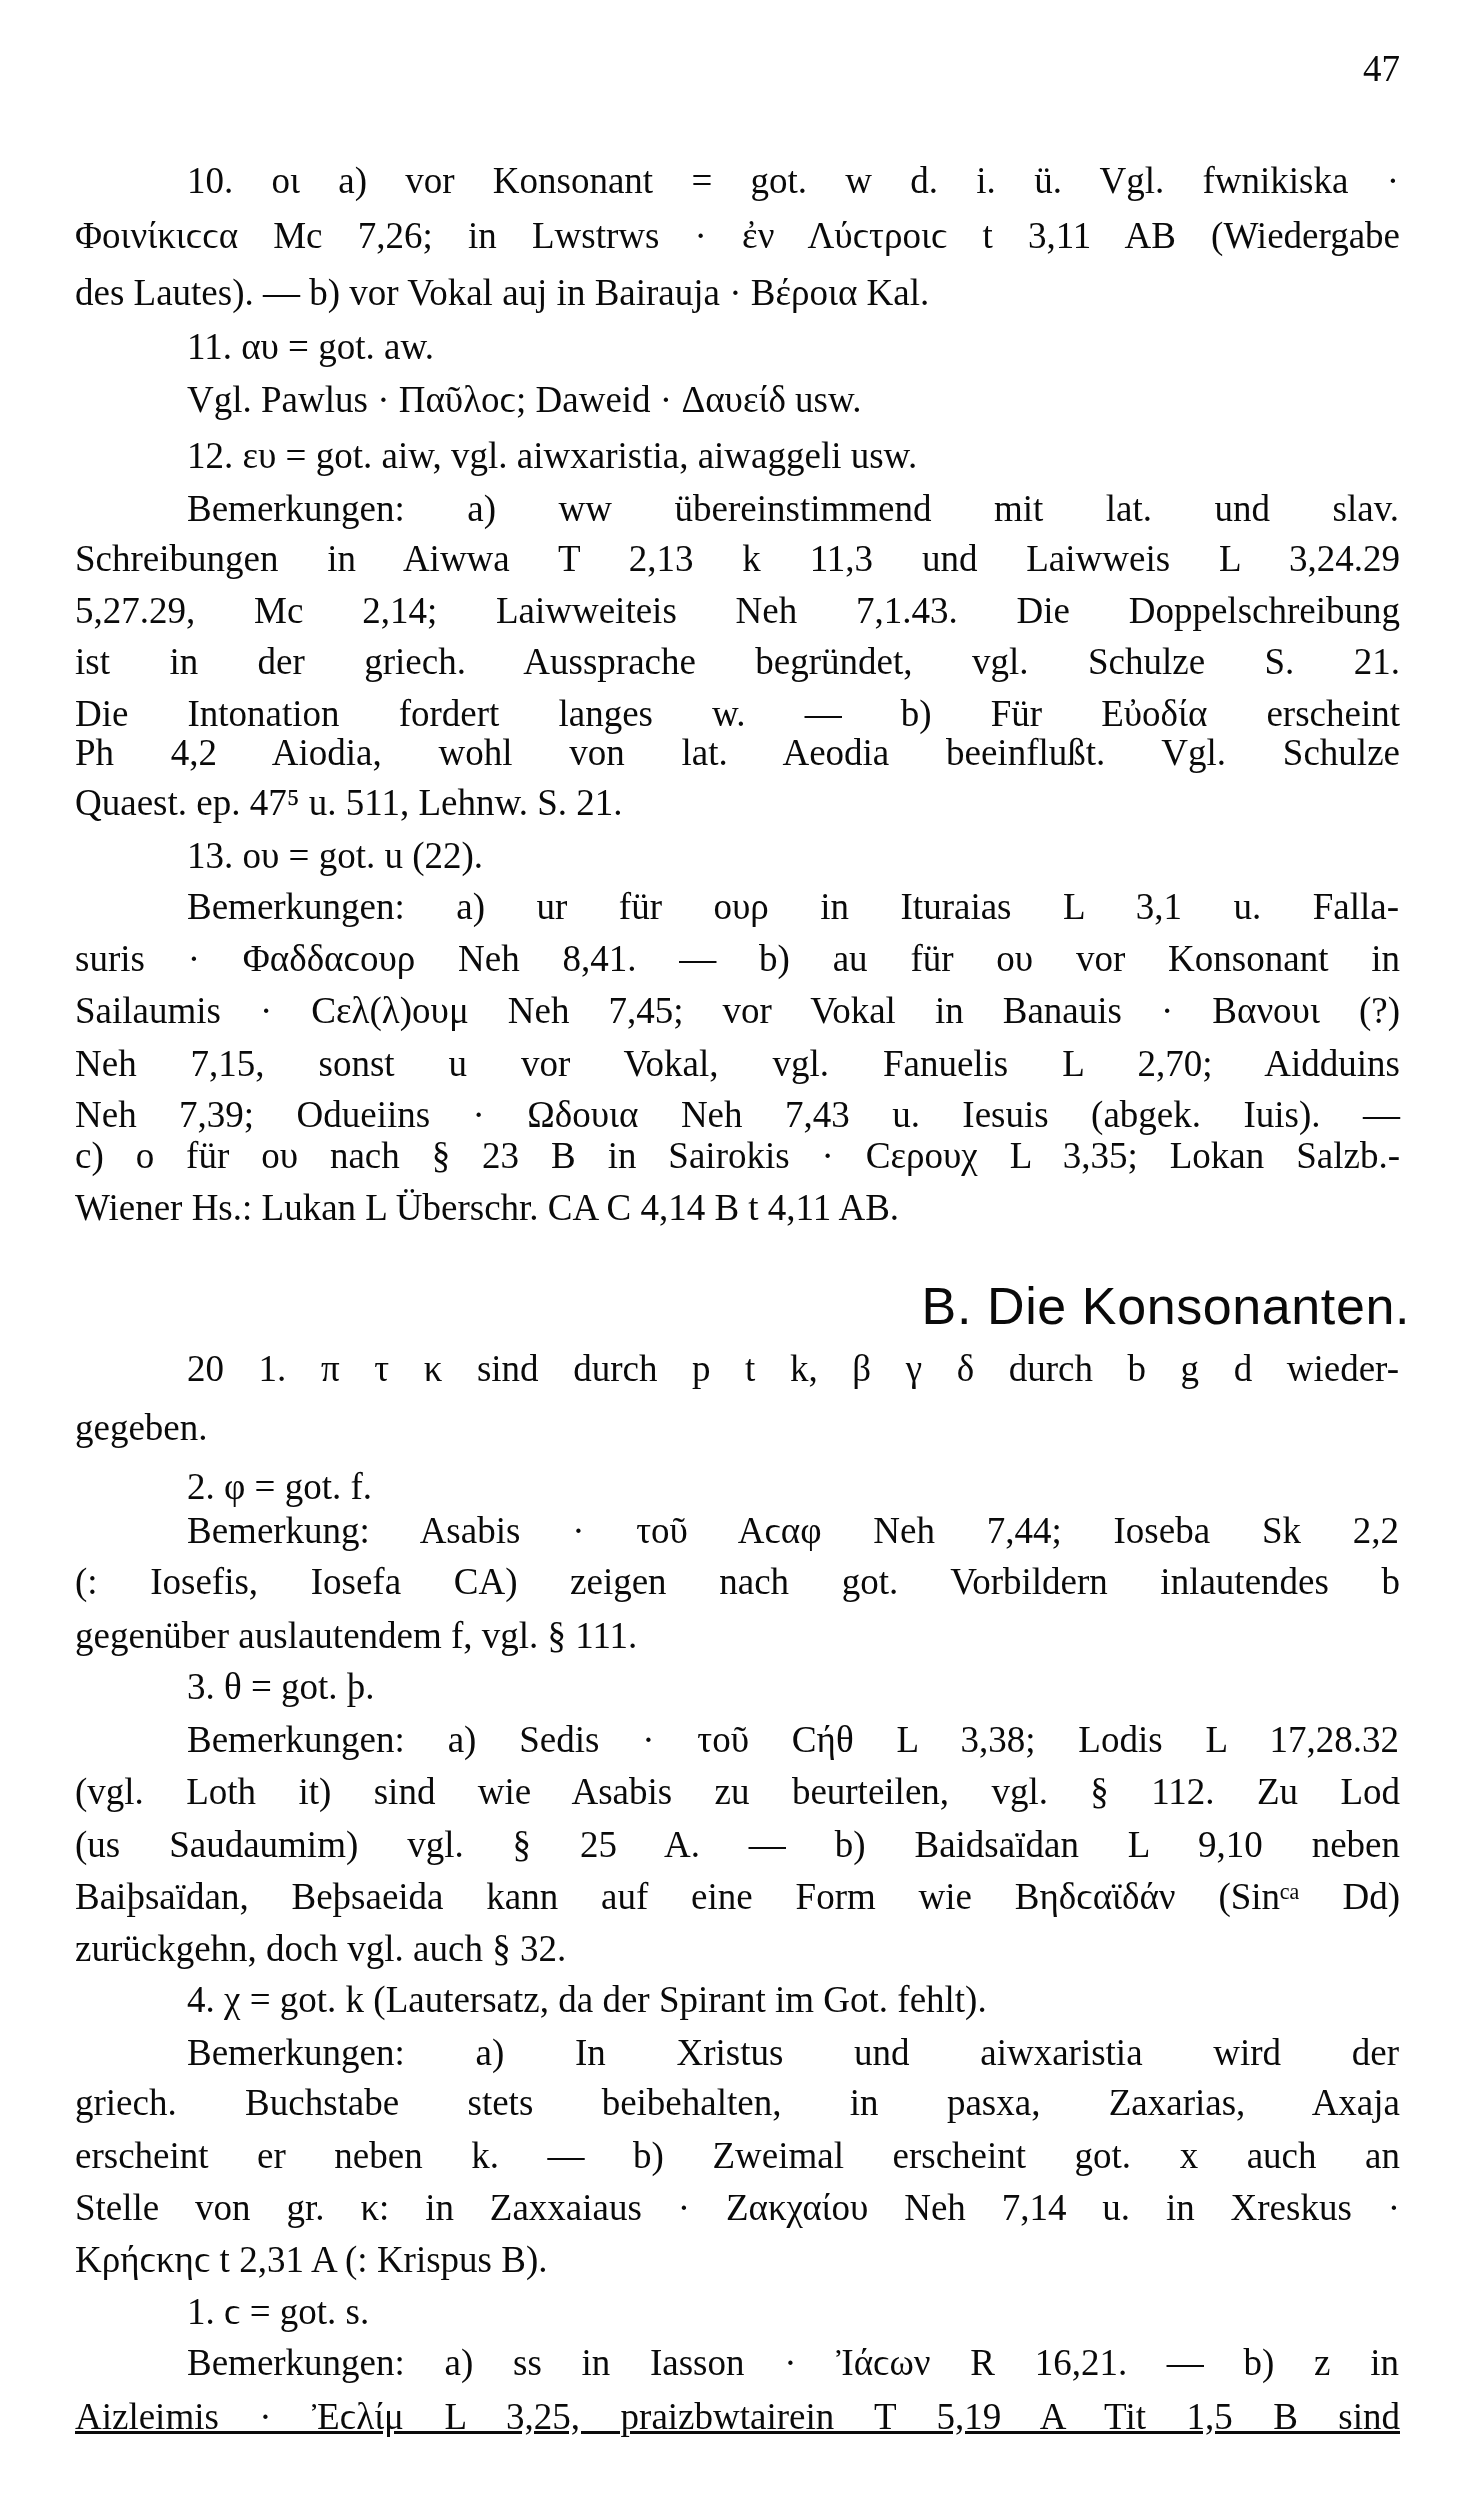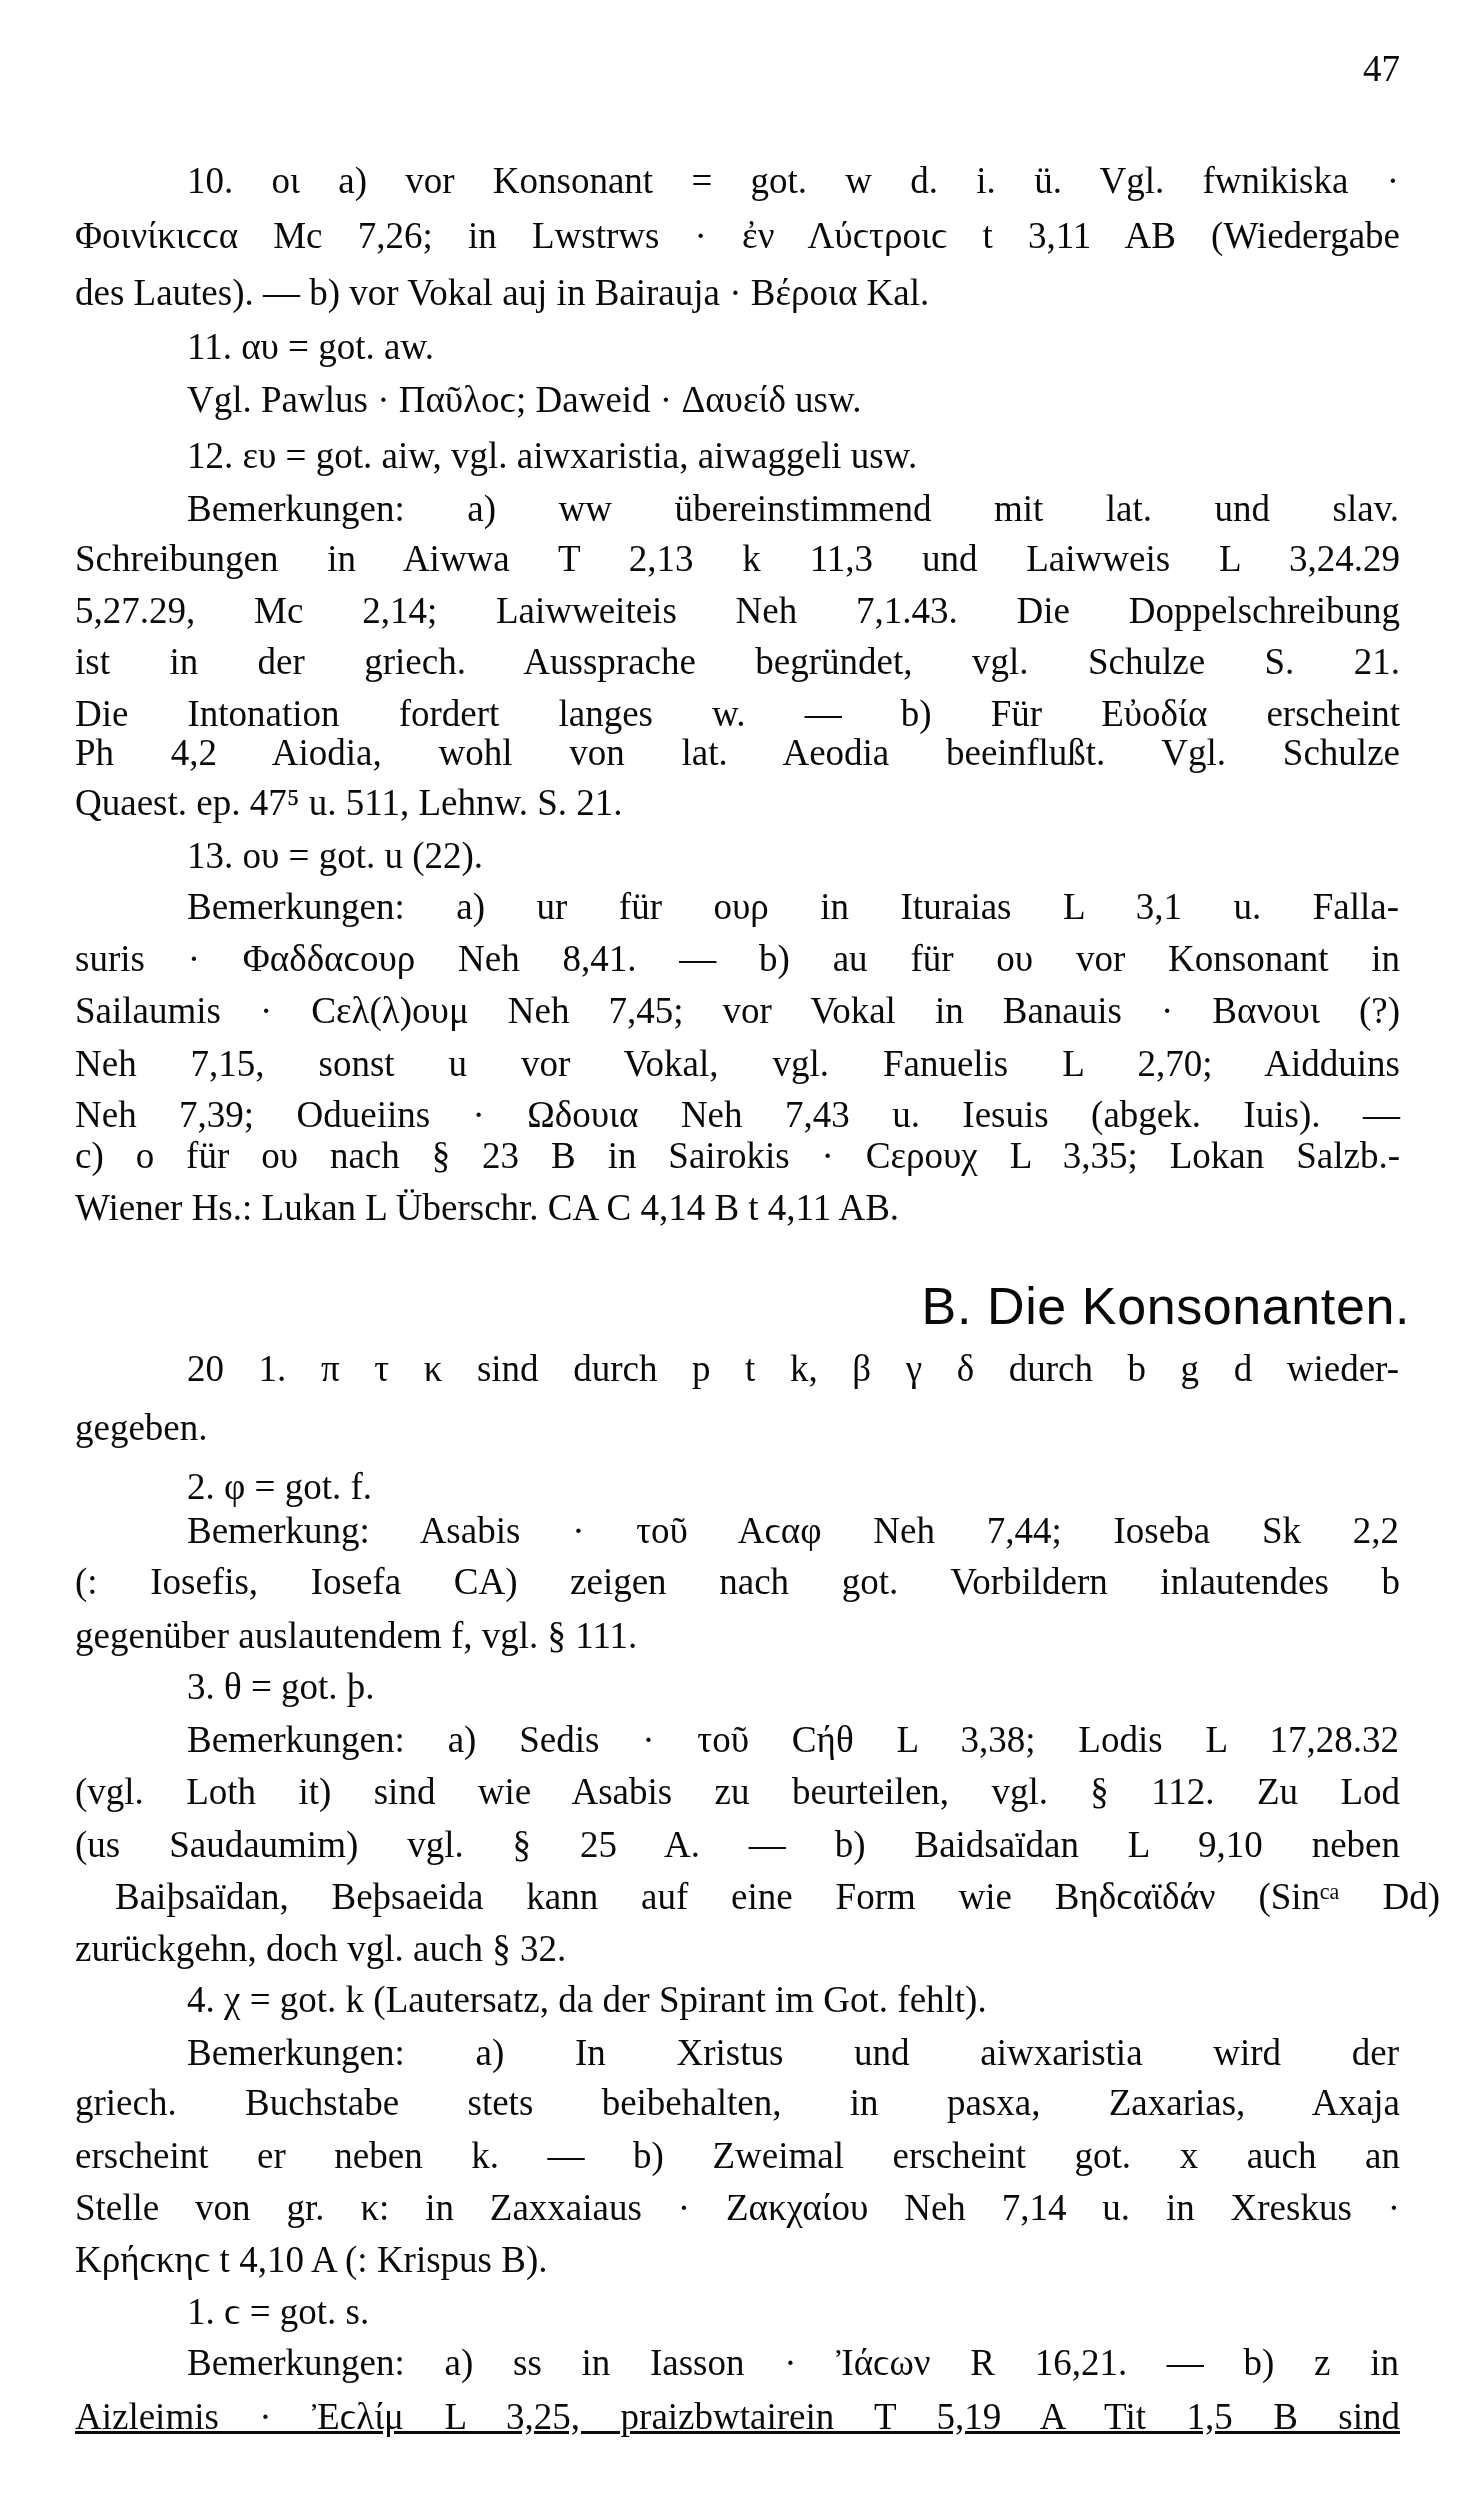--- a/index.html
+++ b/index.html
@@ -60,26 +60,26 @@
   <div class="line indent" style="top:1344px;">20  1. π τ κ sind durch p t k, β γ δ durch b g d wieder-</div>
   <div class="line last" style="top:1403px;">gegeben.</div>
   <div class="line indent last" style="top:1462px;">2. φ = got. f.</div>
   <div class="line indent" style="top:1506px;">Bemerkung: Asabis · τοῦ Αϲαφ Neh 7,44; Ioseba Sk 2,2</div>
   <div class="line" style="top:1557px;">(: Iosefis, Iosefa CA) zeigen nach got. Vorbildern inlautendes b</div>
   <div class="line last" style="top:1611px;">gegenüber auslautendem f, vgl. § 111.</div>
   <div class="line indent last" style="top:1662px;">3. θ = got. þ.</div>
   <div class="line indent" style="top:1715px;">Bemerkungen: a) Sedis · τοῦ Ϲήθ L 3,38; Lodis L 17,28.32</div>
   <div class="line" style="top:1767px;">(vgl. Loth it) sind wie Asabis zu beurteilen, vgl. § 112. Zu Lod</div>
   <div class="line" style="top:1820px;">(us Saudaumim) vgl. § 25 A. — b) Baidsaïdan L 9,10 neben</div>
-  <div class="line" style="top:1872px;margin-left:40px;">Baiþsaïdan, Beþsaeida kann auf eine Form wie Βηδϲαϊδάν (Sinᶜᵃ Dd)</div>
+  <div class="line" style="top:1872px;">Baiþsaïdan, Beþsaeida kann auf eine Form wie Βηδϲαϊδάν (Sinᶜᵃ Dd)</div>
   <div class="line last" style="top:1924px;">zurückgehn, doch vgl. auch § 32.</div>
   <div class="line indent last" style="top:1975px;">4. χ = got. k (Lautersatz, da der Spirant im Got. fehlt).</div>
   <div class="line indent" style="top:2028px;">Bemerkungen: a) In Xristus und aiwxaristia wird der</div>
   <div class="line" style="top:2078px;">griech. Buchstabe stets beibehalten, in pasxa, Zaxarias, Axaja</div>
   <div class="line" style="top:2131px;">erscheint er neben k. — b) Zweimal erscheint got. x auch an</div>
   <div class="line" style="top:2183px;">Stelle von gr. κ: in Zaxxaiaus · Ζακχαίου Neh 7,14 u. in Xreskus ·</div>
-  <div class="line last" style="top:2235px;">Κρήϲκηϲ t 4,10 A (: Krispus B).</div>
+  <div class="line last" style="top:2235px;">Κρήϲκηϲ t 2,31 A (: Krispus B).</div>
   <div class="line indent last" style="top:2287px;">1. ϲ = got. s.</div>
   <div class="line indent" style="top:2338px;">Bemerkungen: a) ss in Iasson · Ἰάϲων R 16,21. — b) z in</div>
   <div class="line" style="top:2392px;text-decoration:underline;">Aizleimis · Ἐϲλίμ L 3,25, praizbwtairein T 5,19 A Tit 1,5 B sind</div>
 
 </div>
 
 
 </body></html>

